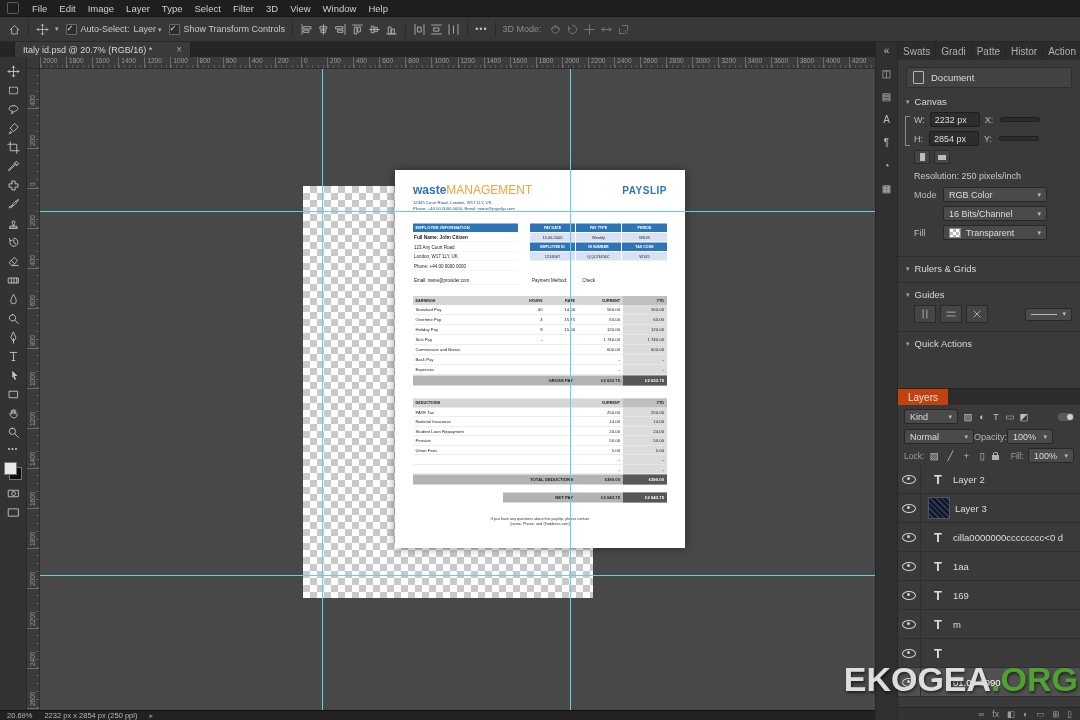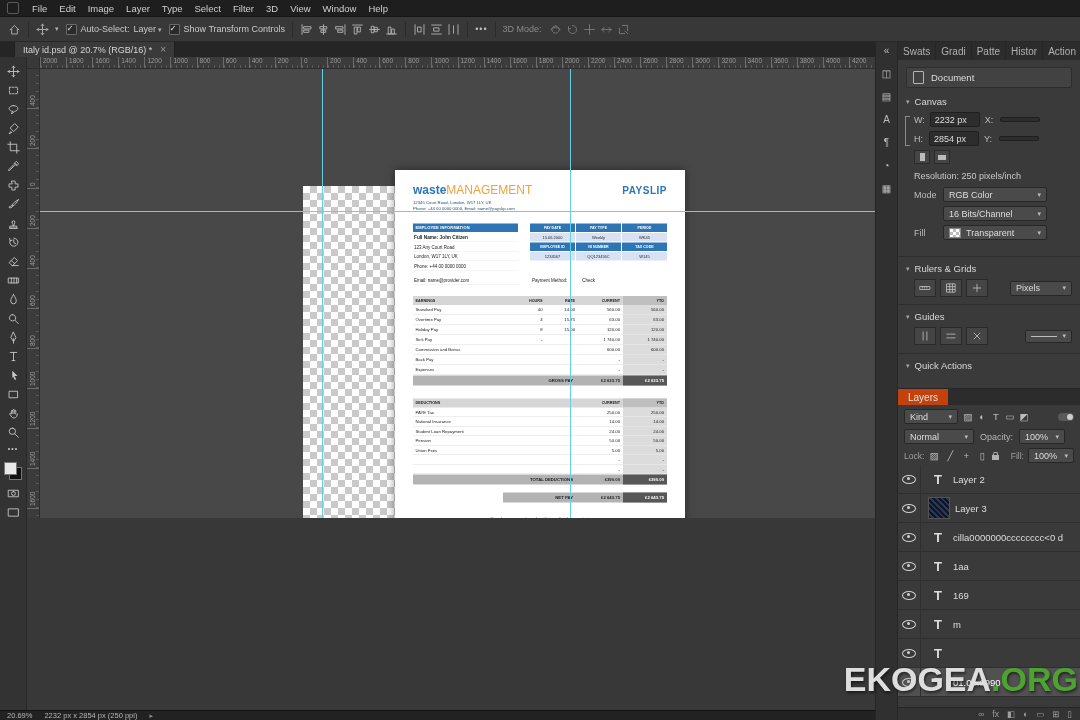--- a/index.html
+++ b/index.html
@@ -23,33 +23,33 @@
   .vdiv{width:1px;height:15px;background:#2a2a2a;flex:0 0 1px}
   .cb{width:9px;height:9px;background:#2b2b2b;border:1px solid #6a6a6a;border-radius:1px;position:relative;flex:0 0 9px}
   .cb.on::after{content:"✓";position:absolute;left:0;top:-2px;font-size:8.5px;color:#ddd}
   .opt-group{display:flex;align-items:center;gap:4px}
   .caret::after{content:"▾";font-size:7px;color:#b0b0b0;margin-left:2px}
   .dim-label{color:#8a8a8a}
   .more-dots{color:#c0c0c0;letter-spacing:1px}
 
   
   .tabbar{position:absolute;left:0;top:42px;width:875px;height:15px;background:#252525}
-  .doctab{position:absolute;left:14px;top:0;height:15px;background:#3a3a3a;display:flex;align-items:center;gap:8px;padding:0 8px;font-size:9px;color:#d6d6d6;border-right:1px solid #1f1f1f;border-left:1px solid #1f1f1f}
+  .doctab{position:absolute;left:14px;top:0;height:15px;background:#3a3a3a;display:flex;align-items:center;gap:24px;padding:0 8px;font-size:9px;color:#d6d6d6;border-right:1px solid #1f1f1f;border-left:1px solid #1f1f1f}
   .tabclose{color:#9a9a9a;font-size:10px;line-height:10px}
 
   
   .toolbar{position:absolute;left:0;top:57px;width:27px;bottom:10px;background:#333;border-right:1px solid #282828;display:flex;flex-direction:column;align-items:center;padding-top:5px;box-sizing:border-box}
   .tool{width:24px;height:19px;display:flex;align-items:center;justify-content:center}
   .tb-more{color:#c6c6c6;font-size:7px;letter-spacing:1px;margin:3px 0}
   .color-swatches{position:relative;width:18px;height:18px;margin:7px 0 4px}
   .fgsw{position:absolute;left:0;top:0;width:11px;height:11px;background:#e9e9e9;border:1px solid #777;z-index:2}
   .bgsw{position:absolute;right:0;bottom:0;width:11px;height:11px;background:#101010;border:1px solid #777}
 
   
-  .canvasarea{position:absolute;left:27px;top:57px;width:848px;height:461px;background:#484848}
+  .canvasarea{position:absolute;left:27px;top:57px;width:848px;height:653px;background:#484848}
   .ruler-corner{position:absolute;left:0;top:0;width:13px;height:12px;background:#393939;border-right:1px solid #2c2c2c;border-bottom:1px solid #2c2c2c;box-sizing:border-box}
   .ruler-top{position:absolute;left:13px;top:0;right:0;height:12px;background:#3b3b3b;border-bottom:1px solid #2c2c2c;display:flex;overflow:hidden;box-sizing:border-box}
   .rt-cell{flex:0 0 26.1px;font-size:6.5px;color:#9b9b9b;border-left:1px solid #6b6b6b;padding-left:2px;line-height:8px;box-sizing:border-box;
            background:repeating-linear-gradient(to right,#5a5a5a 0 1px,transparent 1px 5.2px) left bottom/100% 3px no-repeat}
   .ruler-left{position:absolute;left:0;top:12px;width:13px;bottom:0;background:#3b3b3b;border-right:1px solid #2c2c2c;display:flex;flex-direction:column;overflow:hidden;box-sizing:border-box}
   .rl-cell{flex:0 0 40px;font-size:6.5px;color:#9b9b9b;border-top:1px solid #6b6b6b;writing-mode:vertical-rl;transform:rotate(180deg);line-height:11px;padding-top:2px;box-sizing:border-box;
            background:repeating-linear-gradient(to bottom,#5a5a5a 0 1px,transparent 1px 8px) left top/3px 100% no-repeat}
   .canvas{position:absolute;left:13px;top:12px;right:0;bottom:0;overflow:hidden}
   .checker{position:absolute;left:263px;top:117px;width:290px;height:412px;background-color:#fff;
     background-image:linear-gradient(45deg,#c9c9c9 25%,transparent 25%,transparent 75%,#c9c9c9 75%),
@@ -127,21 +127,21 @@
   .ddline{display:inline-block;width:26px;height:1px;background:#bbb}
   .fillchip{display:inline-block;width:10px;height:8px;border:1px solid #888;
     background-image:linear-gradient(45deg,#bbb 25%,transparent 25%,transparent 75%,#bbb 75%),linear-gradient(45deg,#bbb 25%,transparent 25%,transparent 75%,#bbb 75%);
     background-size:6px 6px;background-position:0 0,3px 3px;background-color:#fff}
 
   
   .layersblock{position:absolute;left:0;right:0;top:346px;bottom:0;border-top:1px solid #262626;background:#3a3a3a}
   .l-tabrow{height:16px;background:#2c2c2c;display:flex}
   .l-tab{background:#c2410c;color:#e3e3e3;font-size:10px;padding:2.5px 10px 0}
   .l-row2{display:flex;align-items:center;gap:4px;padding:4px 6px 2px;font-size:9px}
-  .l-row3{display:flex;align-items:center;gap:6px;padding:3px 6px 2px;font-size:9px}
+  .l-row3{display:flex;align-items:center;gap:0;padding:3px 6px 2px;font-size:9px}
   .l-row4{display:flex;align-items:center;gap:4px;padding:2px 6px 3px;font-size:8.5px;color:#9f9f9f}
   .fltico{color:#bdbdbd;font-size:9.5px;width:12px;text-align:center}
   .switch{margin-left:auto;width:16px;height:8px;border-radius:4px;background:#5a5a5a;position:relative}
   .switch::after{content:"";position:absolute;right:1px;top:1px;width:6px;height:6px;border-radius:50%;background:#cfcfcf}
   .padlock{width:7px;height:5px;background:#b0b0b0;position:relative;margin-top:3px}
   .padlock::before{content:"";position:absolute;top:-3px;left:1px;width:3px;height:3px;border:1px solid #b0b0b0;border-bottom:none;border-radius:2px 2px 0 0}
   .layerlist{position:absolute;left:0;right:0;top:76px;bottom:13px;overflow:hidden}
   .lrow{height:28px;display:flex;align-items:center;border-bottom:1px solid #2f2f2f;background:#3a3a3a}
   .lrow.selected{background:#515151}
   .eyecell{width:22px;align-self:stretch;border-right:1px solid #2f2f2f;display:flex;align-items:center;justify-content:center;flex:0 0 22px}
@@ -724,40 +724,20 @@
         <span class="dd" style="width:92px">
             <span style="display:inline-flex;align-items:center;gap:5px">
               <span class="fillchip"></span>
               <span>Transparent</span>
             </span>
           </span>
       </div>
       <div class="sec-h" style="margin-top:14px;border-top:1px solid #2e2e2e;padding-top:6px">
           <span>Rulers &amp; Grids</span>
         </div>
-      <div class="prow" style="gap:4px">
-        <span class="pbtn" id="btn-ruler">
-            <svg viewBox="0 0 16 16" class="picn">
-              <path d="M1.5 6h13v4h-13zM4.5 6v2M7.5 6v2M10.5 6v2"></path>
-            </svg>
-          </span>
-        <span class="pbtn" id="btn-grid">
-            <svg viewBox="0 0 16 16" class="picn">
-              <path d="M2.5 2.5h11v11h-11zM2.5 6.2h11M2.5 9.9h11M6.2 2.5v11M9.9 2.5v11"></path>
-            </svg>
-          </span>
-        <span class="pbtn" id="btn-snap">
-            <svg viewBox="0 0 16 16" class="picn">
-              <path d="M3 8h10M8 3v10"></path>
-            </svg>
-          </span>
-        <span class="dd" style="margin-left:auto;width:50px">
-            <span>Pixels</span>
-          </span>
-      </div>
       <div class="sec-h" style="margin-top:5px;border-top:1px solid #2e2e2e;padding-top:6px">
           <span>Guides</span>
         </div>
       <div class="prow" style="gap:4px">
         <span class="pbtn" id="btn-gcols">
             <svg viewBox="0 0 16 16" class="picn">
               <path d="M5.5 2.5v11M10.5 2.5v11"></path>
             </svg>
           </span>
         <span class="pbtn" id="btn-grows">

